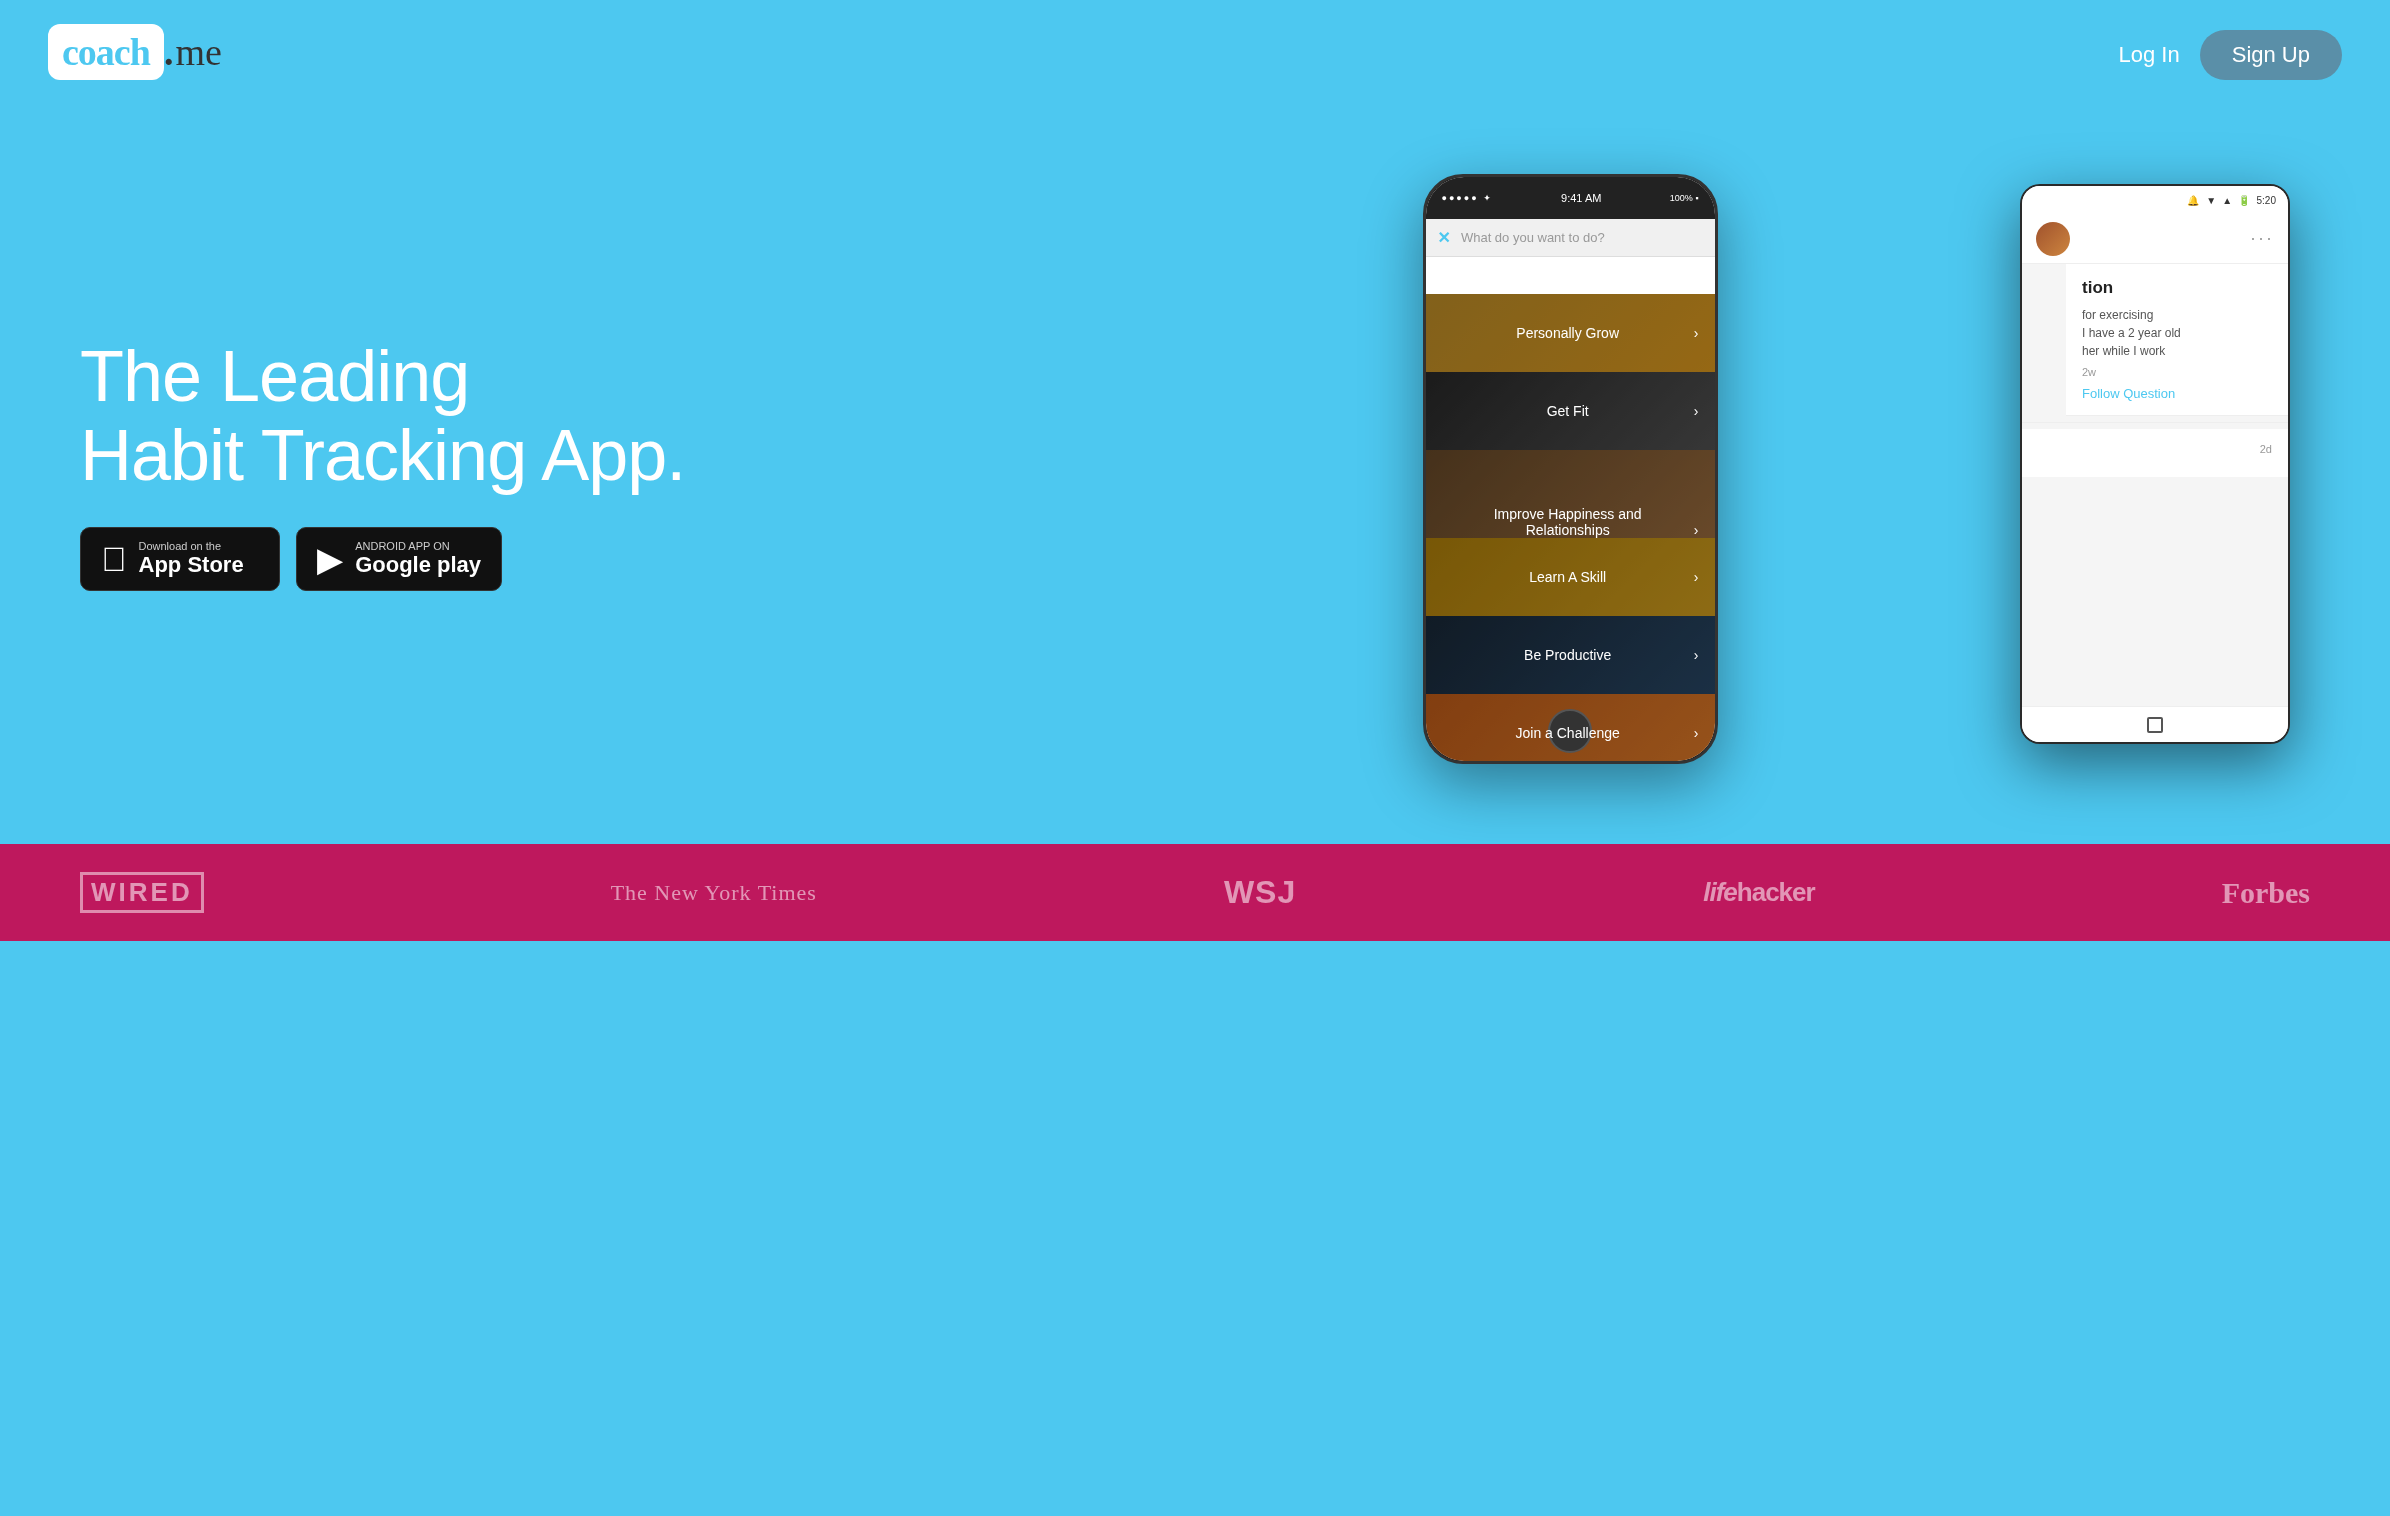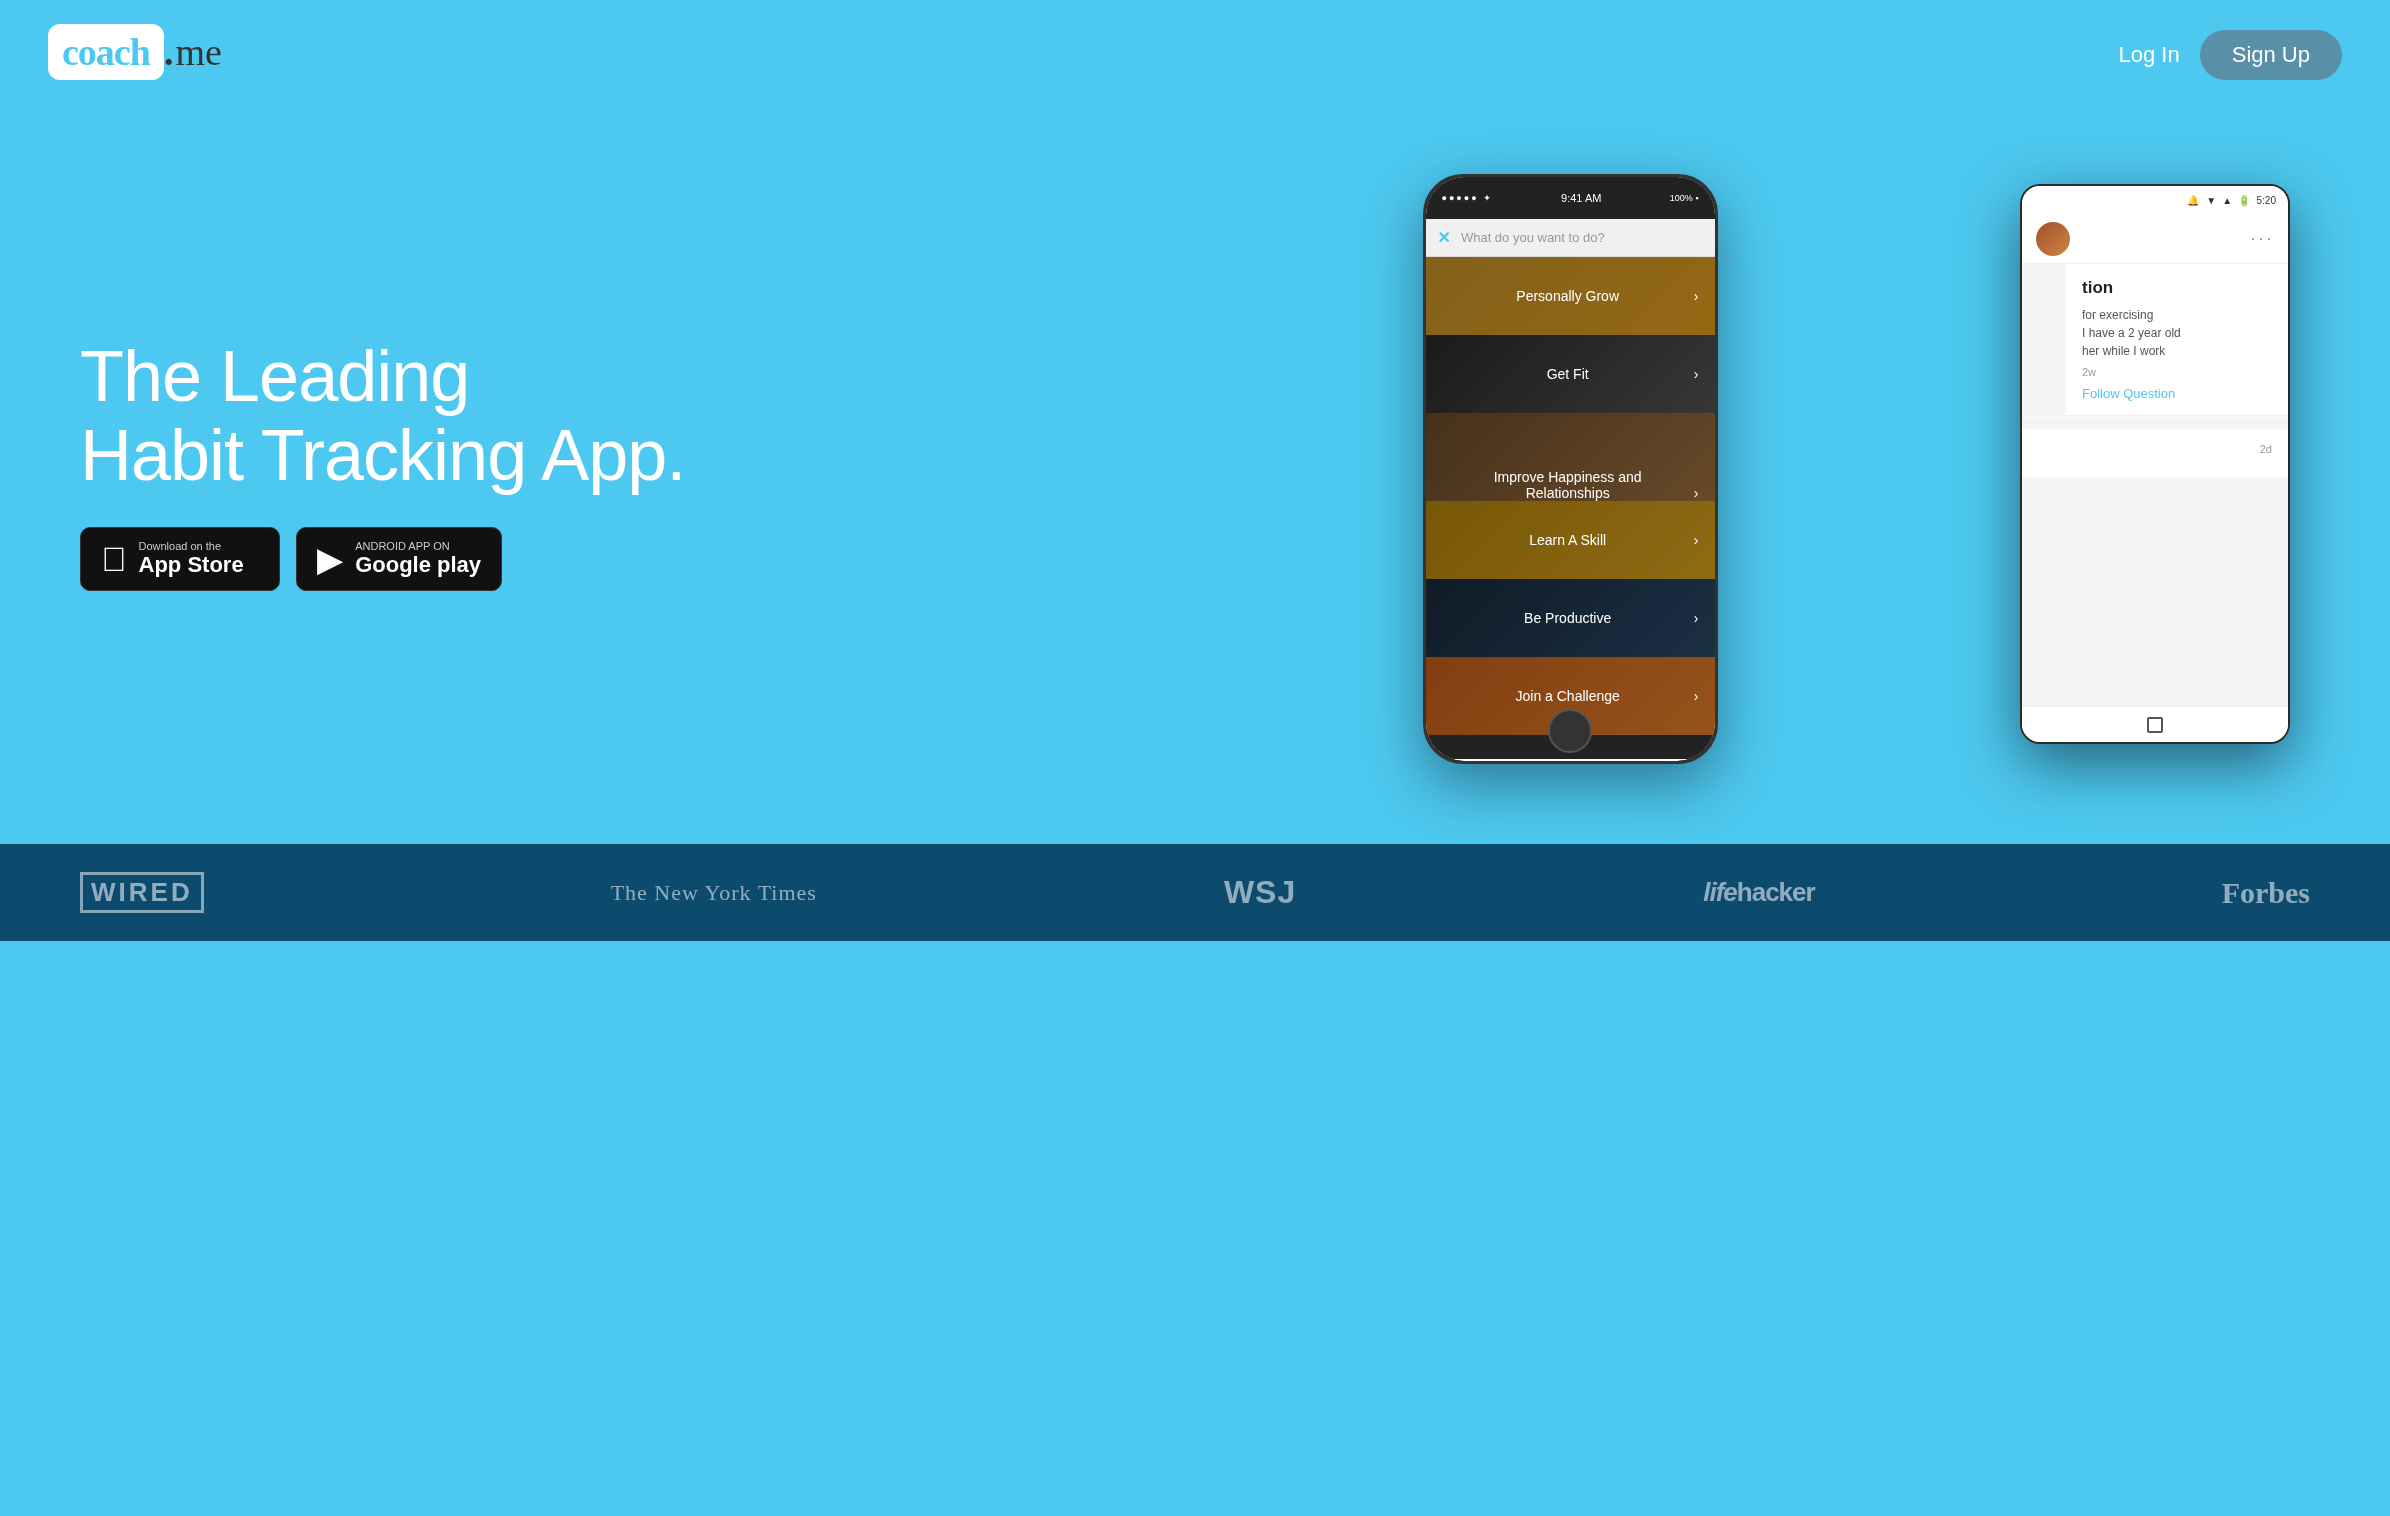--- a/index.html
+++ b/index.html
@@ -216,21 +216,21 @@
       width: 100%;
     }
     .phone-menu-chevron {
       color: white;
       font-size: 14px;
       position: relative;
       z-index: 1;
       margin-left: auto;
       flex-shrink: 0;
     }
-    .bg-orange { background: linear-gradient(135deg, #c8952a 0%, #e6a020 100%); }
+    .bg-orange { background: linear-gradient(135deg, #c8952a 0%, #e6a020 100%); margin-top: 37px; }
     .bg-dark1 { background: linear-gradient(135deg, #2a2a2a 0%, #555 100%); }
     .bg-brown { background: linear-gradient(135deg, #6b4c2a 0%, #a07040 100%); align-items: flex-end; }
     .bg-gold { background: linear-gradient(135deg, #b8860b 0%, #daa520 100%); }
     .bg-dark2 { background: linear-gradient(135deg, #1a2a3a 0%, #2a4a6a 100%); }
     .bg-orange2 { background: linear-gradient(135deg, #c8601a 0%, #e8802a 100%); }
 
     .phone-home-indicator {
       height: 24px;
       background: #222;
       display: flex;
@@ -358,21 +358,21 @@
     }
     .android-nav-square {
       width: 16px;
       height: 16px;
       border: 2px solid #555;
       border-radius: 2px;
     }
 
     
     .press-bar {
-      background: #0c4a6e;
+      background: #be185d;
       padding: 28px 80px;
       display: flex;
       align-items: center;
       justify-content: space-between;
       text-align: center;
     }
     .press-logo-wired {
       font-size: 26px;
       font-weight: 900;
       color: rgba(255,255,255,0.55);

